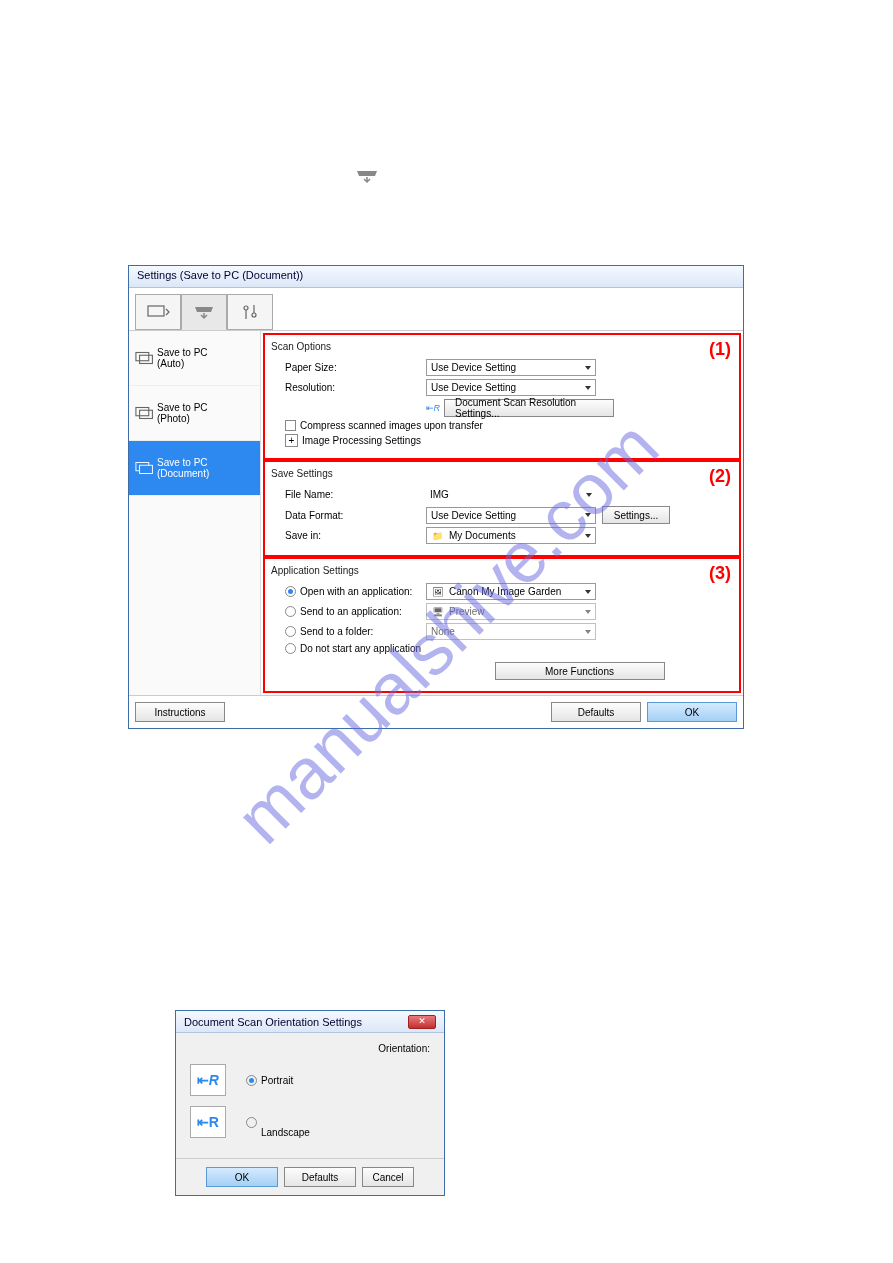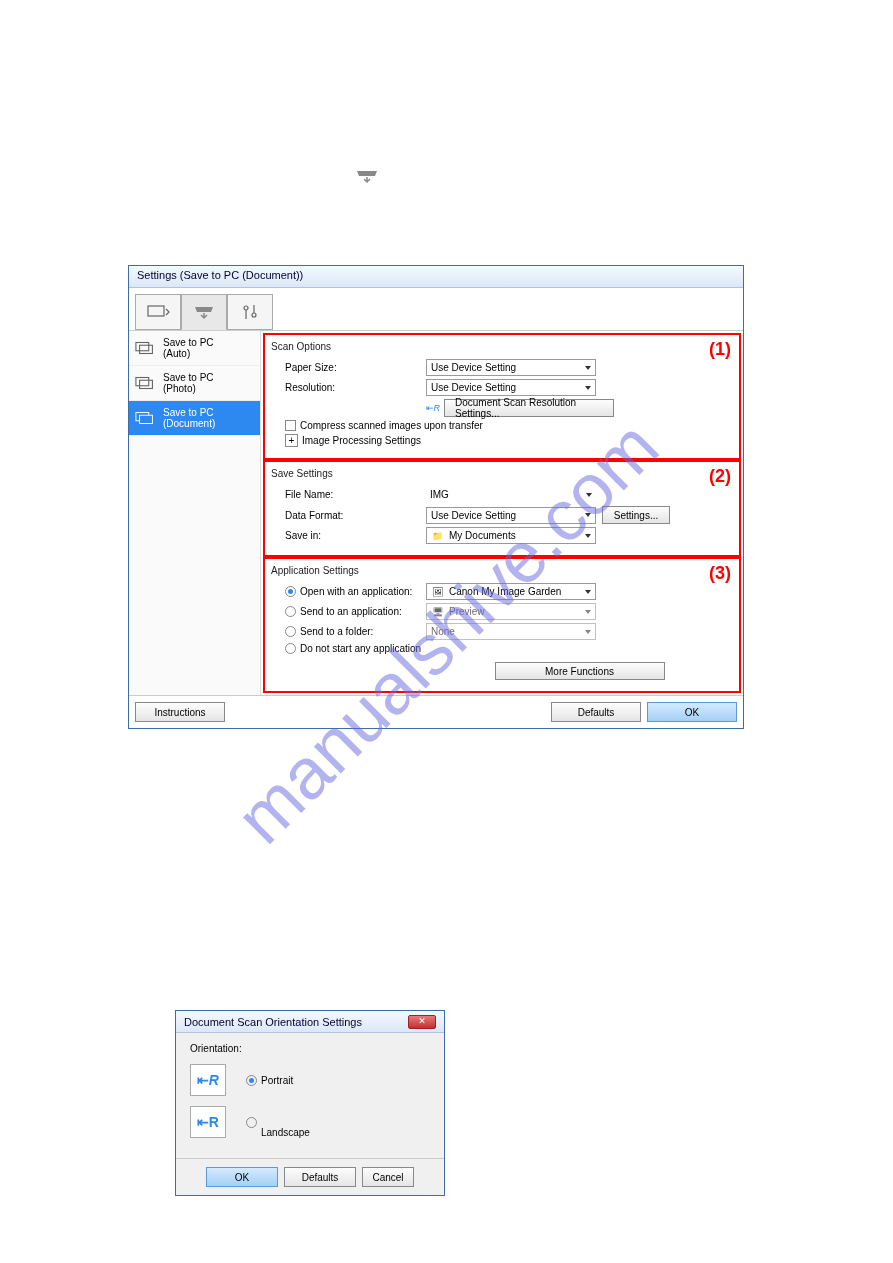--- a/index.html
+++ b/index.html
@@ -8,21 +8,21 @@
   .page-text { position: absolute; font-size: 13px; line-height: 1.6; }
   .dev-icon { display:inline-block; width:24px; height:16px; vertical-align:middle;}
 
   .win { position:absolute; border:1px solid #3e6ca8; background:#fff; }
   .titlebar { height:22px; background:linear-gradient(#f5f9ff,#dbe7f7); border-bottom:1px solid #b0c4de; padding:3px 8px; font-size:11px; color:#003; }
   .tabs { display:flex; gap:0; padding:6px 6px 0 6px; border-bottom:1px solid #ccc;}
   .tab { width:46px; height:36px; border:1px solid #aaa; display:flex; align-items:center; justify-content:center; background:#f5f5f5;}
   .tab.active{ background:#e8e8e8; border-bottom:1px solid #e8e8e8;}
   .mainrow{ display:flex; }
   .sidebar{ width:132px; border-right:1px solid #ddd; background:#fafafa; font-size:10px;}
-  .sbitem{ display:flex; align-items:center; gap:6px; padding:6px 6px; border-bottom:1px solid #eee;}
+  .sbitem{ display:flex; align-items:center; padding:16px 6px; border-bottom:1px solid #eee;}
   .sbitem.sel{ background:#2d89ef; color:#fff;}
   .sbicon{ width:22px; height:18px; flex-shrink:0;}
   .content{ flex:1; border:2px solid transparent; }
   .group{ border:2px solid #ff0000; margin:0; padding:4px 6px 8px 6px; position:relative;}
   .grouptitle{ font-size:10px; color:#222; padding:2px 0 4px 0;}
   .row{ display:flex; align-items:center; margin:3px 0; font-size:10px;}
   .lab{ width:155px; padding-left:14px;}
   .combo{ width:170px; height:17px; border:1px solid #999; background:#fff; display:flex; align-items:center; padding:0 4px; font-size:10px; justify-content:space-between;}
   .combo .drop{ width:0; height:0; border-left:3px solid transparent; border-right:3px solid transparent; border-top:4px solid #333;}
   .btn{ height:18px; border:1px solid #888; background:linear-gradient(#fdfdfd,#e5e5e5); padding:0 10px; font-size:10px; display:flex; align-items:center; justify-content:center;}
@@ -226,21 +226,21 @@
     </div>
   </div>
 </div>
 
 <div class="dlg2" style="left:175px; top:1010px;">
   <div class="titlebar">
     <span>Document Scan Orientation Settings</span>
     <span class="closebtn">✕</span>
   </div>
   <div class="orbody">
-    <div style="font-size:10px;">Orientation:</div>
+    <div style="font-size:10px;text-align:right;">Orientation:</div>
     <div class="orrow">
       <div class="oricon">
           <span style="color:#2d89ef;">⇤</span>
           <i style="color:#2d89ef;">R</i>
         </div>
       <div style="display:flex;align-items:center;">
           <span class="radio sel"></span>
           <span style="font-size:10px;">Portrait</span>
         </div>
     </div>

